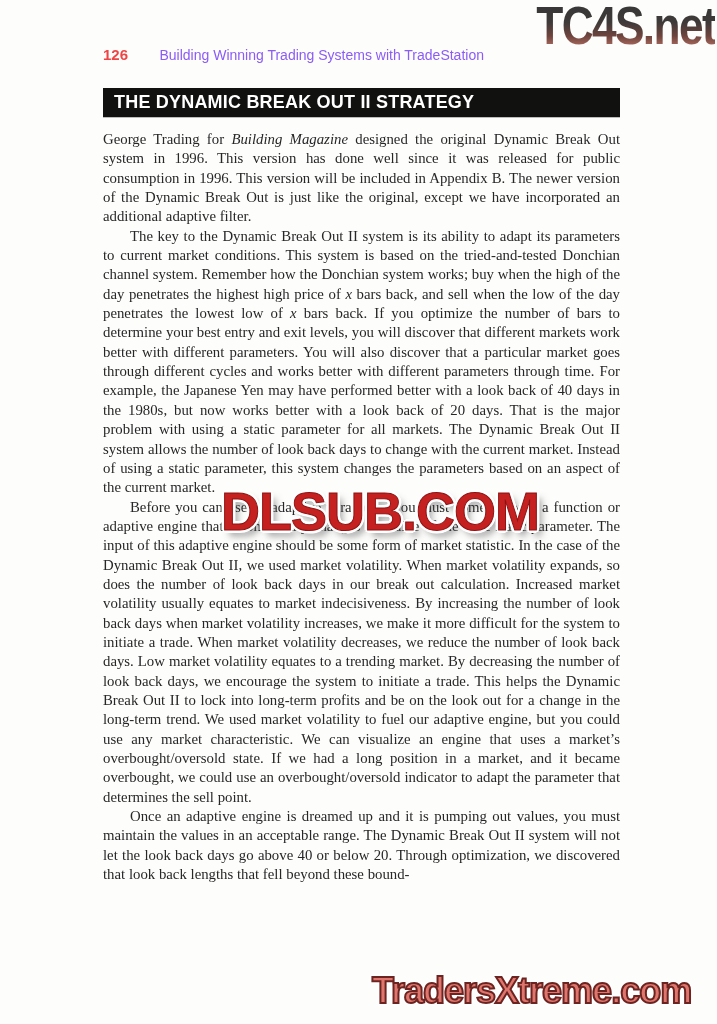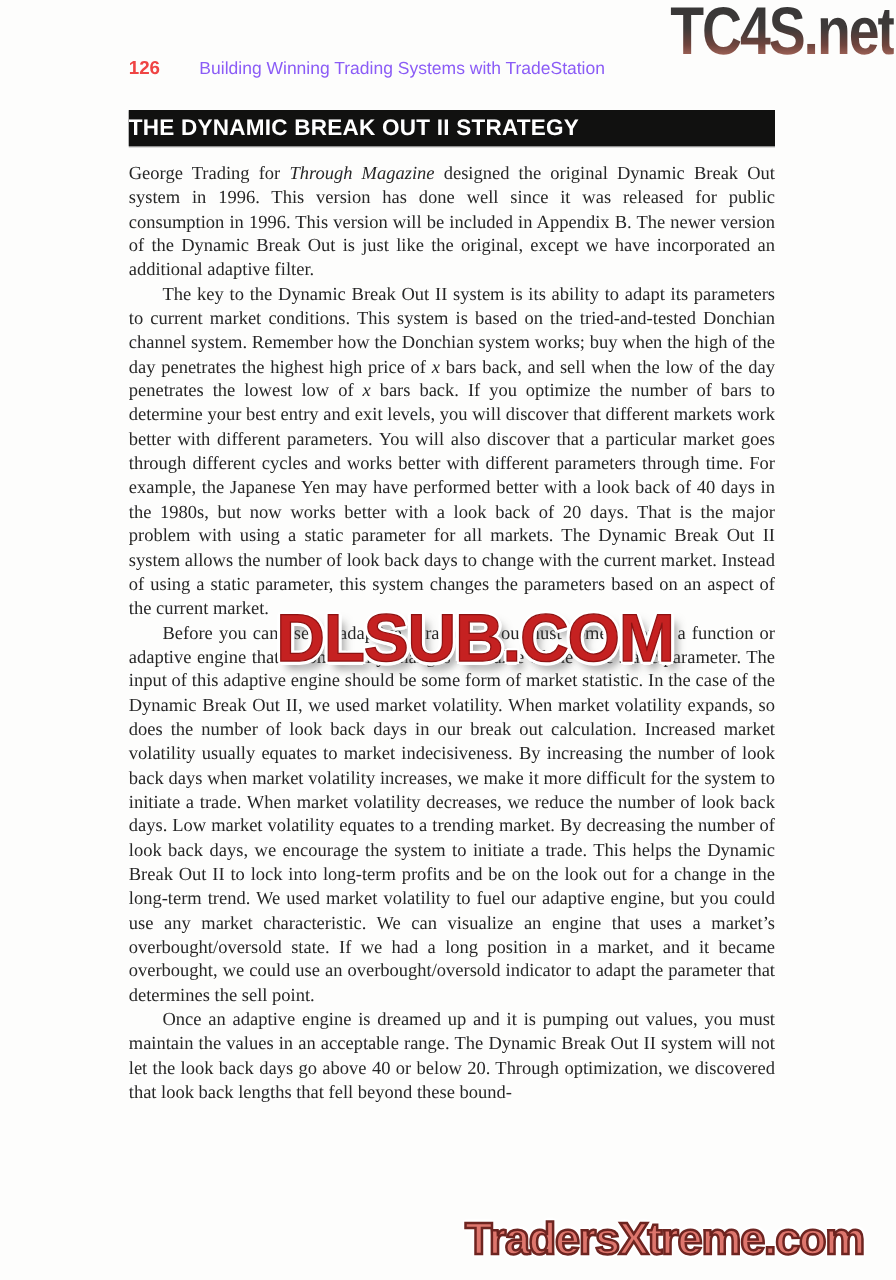--- a/index.html
+++ b/index.html
@@ -18,20 +18,21 @@
     white-space:nowrap;
   }
   .pagenum { font-weight:bold; font-size:15px; color:#ef4444; }
   .runtitle { font-size:14px; color:#8b5cf6; margin-left:27px; }
 
   
   .banner {
     position:absolute; left:103px; top:88px; width:517px; height:29px;
     background:#111110;
     box-sizing:border-box;
+    padding-left:11px;
     display:flex; align-items:center;
     box-shadow:0 1px 0 rgba(0,0,0,.25);
   }
   .banner span {
     color:#ffffff;
     font-family:"Liberation Sans", sans-serif;
     font-weight:bold; font-size:18px; letter-spacing:.2px;
     white-space:nowrap;
   }
 
@@ -94,21 +95,21 @@
   <div class="header">
     <span class="pagenum">126</span>
     <span class="runtitle">Building Winning Trading Systems with TradeStation</span>
   </div>
 
   <div class="banner">
     <span>THE DYNAMIC BREAK OUT II STRATEGY</span>
   </div>
 
   <div class="bodytext">
-    <p><span>George Trading for </span><i>Through Magazine</i><span> designed the original Dynamic Break Out system in 1996. This version has done well since it was released for public consumption in 1996. This version will be included in Appendix B. The newer version of the Dynamic Break Out is just like the original, except we have incorporated an additional adaptive filter.</span></p>
+    <p><span>George Trading for </span><i>Building Magazine</i><span> designed the original Dynamic Break Out system in 1996. This version has done well since it was released for public consumption in 1996. This version will be included in Appendix B. The newer version of the Dynamic Break Out is just like the original, except we have incorporated an additional adaptive filter.</span></p>
 
     <p class="indent"><span>The key to the Dynamic Break Out II system is its ability to adapt its parameters to current market conditions. This system is based on the tried-and-tested Donchian channel system. Remember how the Donchian system works; buy when the high of the day penetrates the highest high price of </span><i>x</i><span> bars back, and sell when the low of the day penetrates the lowest low of </span><i>x</i><span> bars back. If you optimize the number of bars to determine your best entry and exit levels, you will discover that different markets work better with different parameters. You will also discover that a particular market goes through different cycles and works better with different parameters through time. For example, the Japanese Yen may have performed better with a look back of 40 days in the 1980s, but now works better with a look back of 20 days. That is the major problem with using a static parameter for all markets. The Dynamic Break Out II system allows the number of look back days to change with the current market. Instead of using a static parameter, this system changes the parameters based on an aspect of the current market.</span></p>
 
     <p class="indent">Before you can use an adaptive parameter, you must come up with a function or adaptive engine that automatically changes the value of the once static parameter. The input of this adaptive engine should be some form of market statistic. In the case of the Dynamic Break Out II, we used market volatility. When market volatility expands, so does the number of look back days in our break out calculation. Increased market volatility usually equates to market indecisiveness. By increasing the number of look back days when market volatility increases, we make it more difficult for the system to initiate a trade. When market volatility decreases, we reduce the number of look back days. Low market volatility equates to a trending market. By decreasing the number of look back days, we encourage the system to initiate a trade. This helps the Dynamic Break Out II to lock into long-term profits and be on the look out for a change in the long-term trend. We used market volatility to fuel our adaptive engine, but you could use any market characteristic. We can visualize an engine that uses a market’s overbought/oversold state. If we had a long position in a market, and it became overbought, we could use an overbought/oversold indicator to adapt the parameter that determines the sell point.</p>
 
     <p class="indent">Once an adaptive engine is dreamed up and it is pumping out values, you must maintain the values in an acceptable range. The Dynamic Break Out II system will not let the look back days go above 40 or below 20. Through optimization, we discovered that look back lengths that fell beyond these bound-</p>
   </div>
 
   <div class="wm-mid">DLSUB.COM</div>
 

